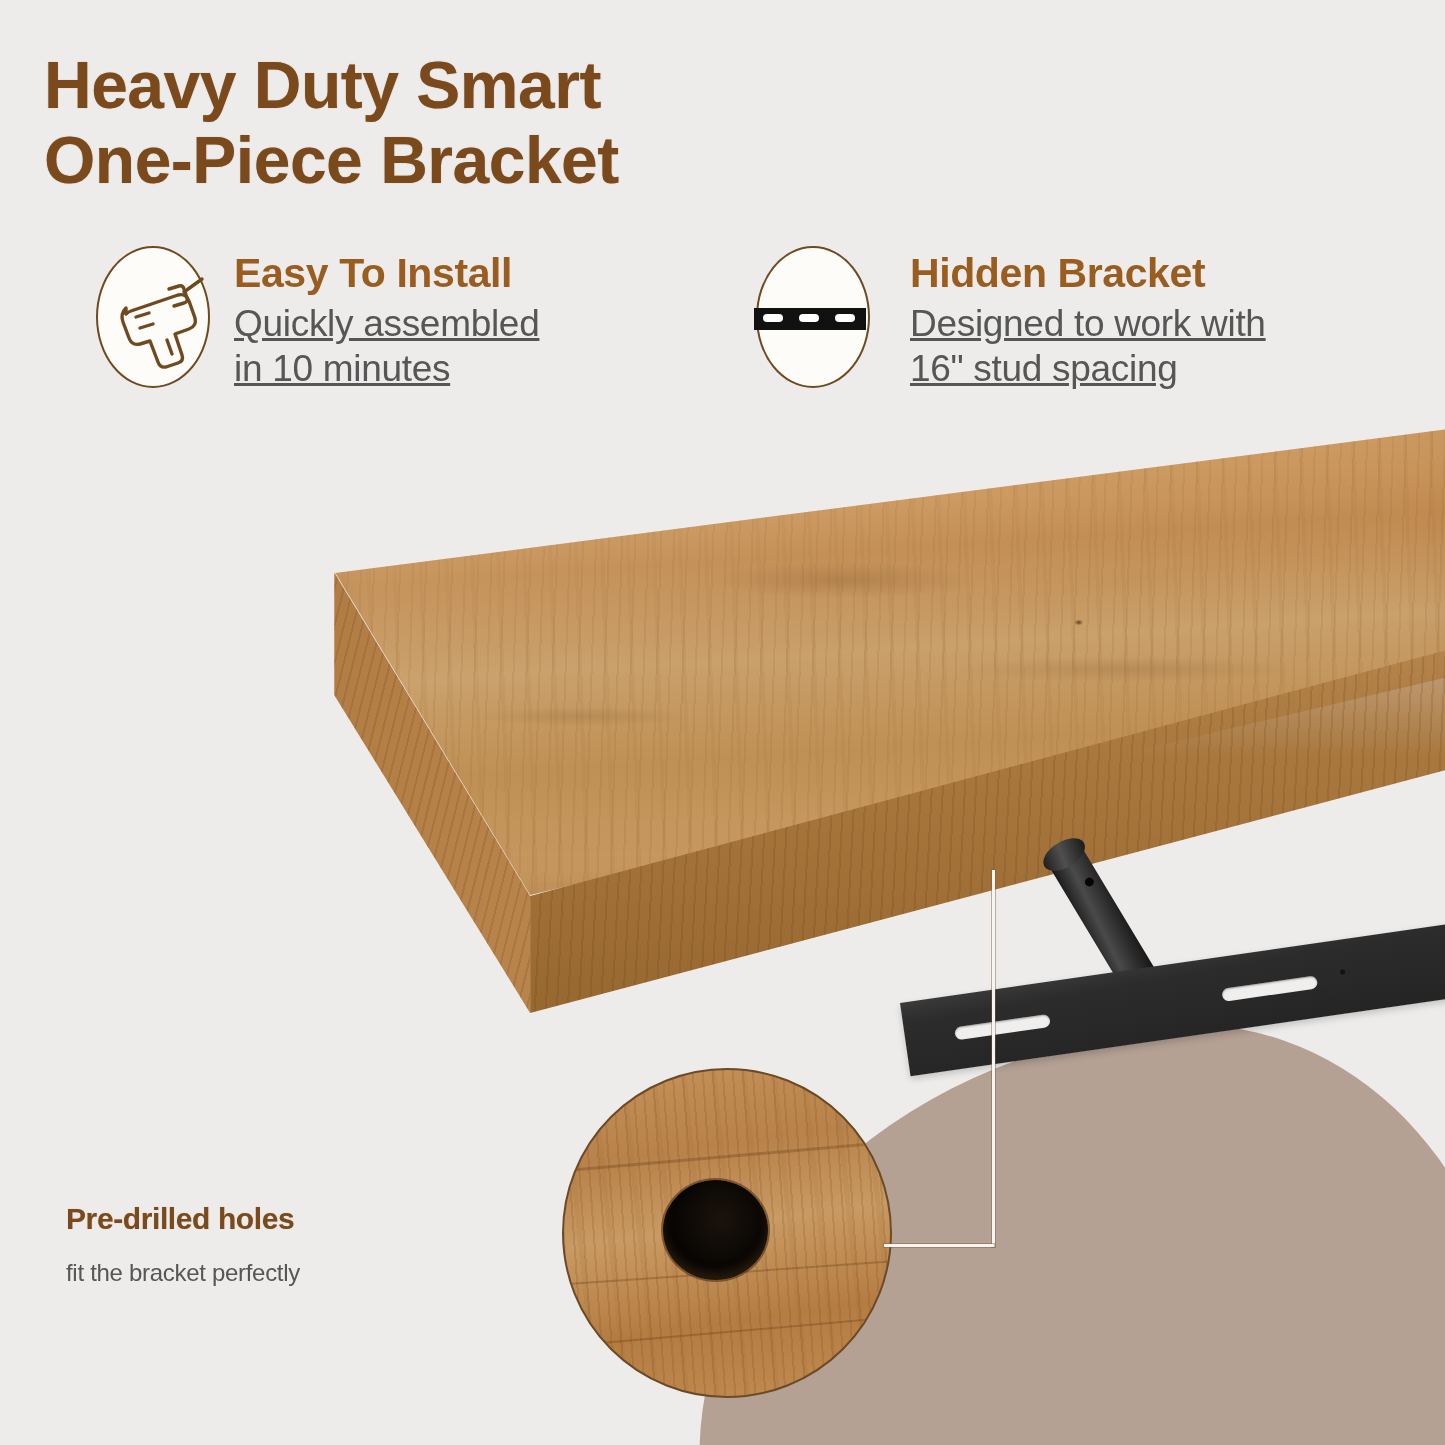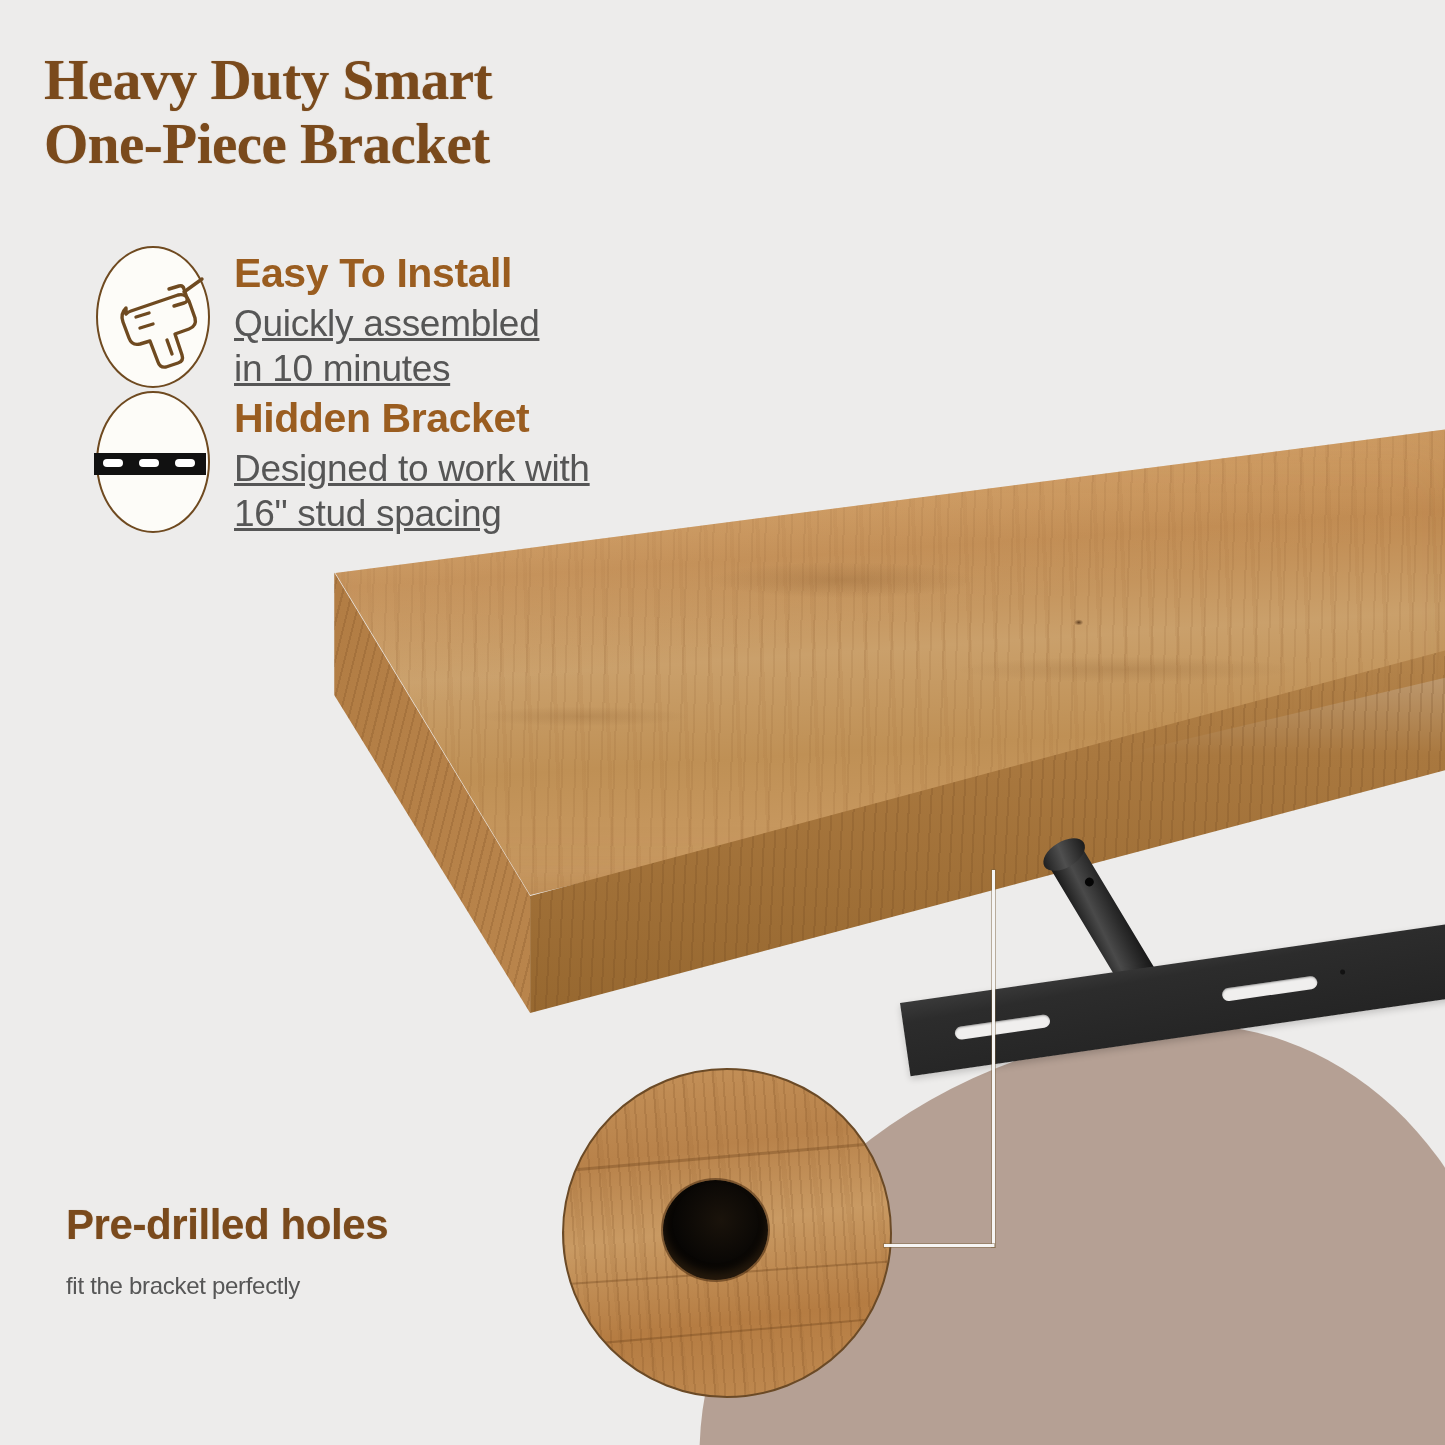--- a/index.html
+++ b/index.html
@@ -24,39 +24,37 @@
     transform:rotate(-6deg);
     z-index:1;
   }
 
   
   .headline{
     position:absolute; left:44px; top:48px;
     z-index:12;
     color:#7a4a1c;
     font-weight:bold;
-    font-size:57px;
+    font-size:66px;
     line-height:1.13;
     letter-spacing:-0.5px;
     white-space:pre-line;
     text-shadow:0 0 1px rgba(122,74,28,.5);
-    font-family:Liberation Serif, serif;
   }
 
   
   .features{
     position:absolute; left:96px; top:246px;
     width:1300px;
     display:flex;
     z-index:12;
-    flex-direction:column;
   }
   .feature{ display:flex; align-items:flex-start; }
   .feature.f1{ width:660px; }
-  .feature.f2{ width:620px; }
+  .feature.f2{ width:620px;gap:16px; }
 
   .badge{
     position:relative;
     flex:0 0 auto;
     width:114px; height:142px;
     border:2px solid #6f4a20;
     border-radius:50%;
     background:#fdfcf8;
     overflow:visible;
   }
@@ -82,21 +80,21 @@
 
   
   .caption{
     position:absolute; left:66px; top:1184px;
     z-index:12;
     white-space:pre-line;
   }
   .caption-title{
     color:#7a4a1c;
     font-weight:bold;
-    font-size:42px;
+    font-size:30px;
     letter-spacing:-0.4px;
     line-height:1.1;
     margin-bottom:7px;
     text-shadow:0 0 1px rgba(122,74,28,.4);
   }
   .caption-sub{
     color:#565656;
     font-size:24px;
     letter-spacing:-0.3px;
     line-height:1.1;

